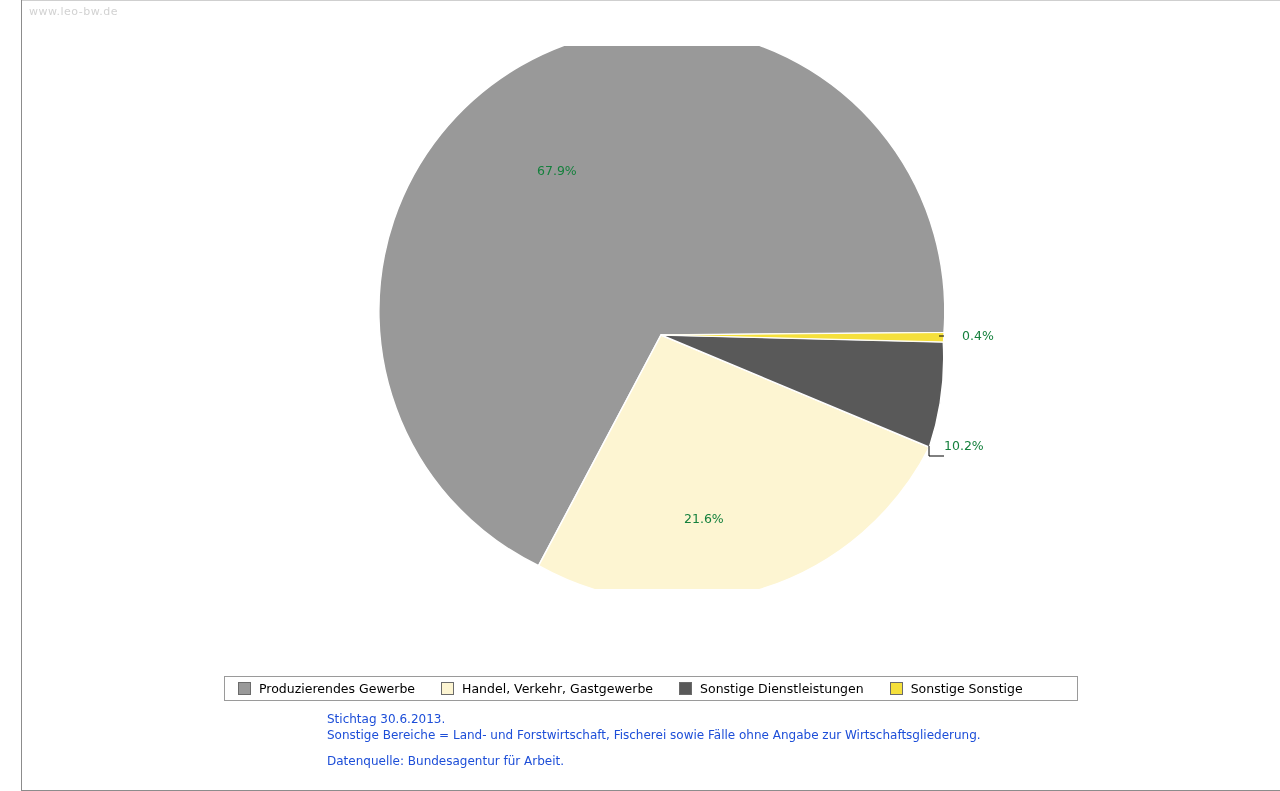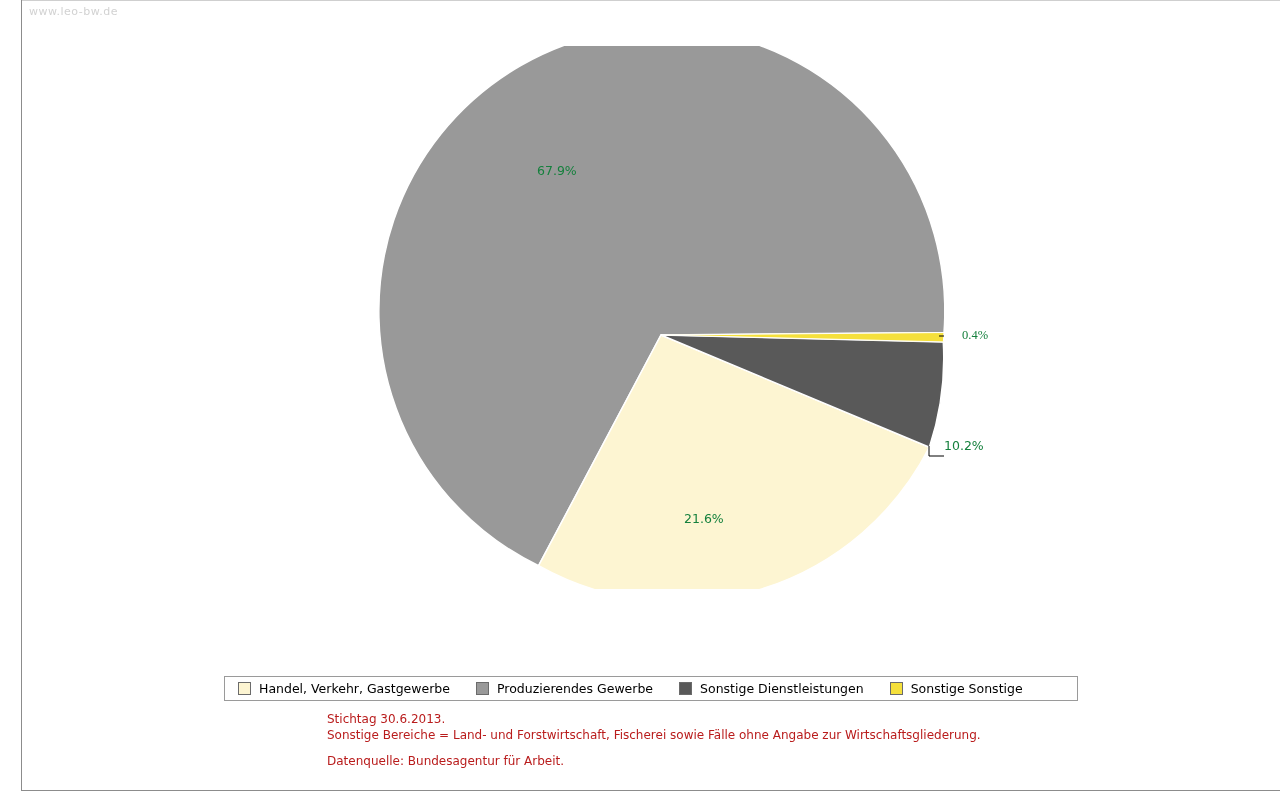--- a/index.html
+++ b/index.html
@@ -73,21 +73,21 @@
   svg { display: block; }
   .slice-label {
     position: absolute;
     font-size: 12.5px;
     color: #15803d;
     white-space: nowrap;
   }
   #lbl-produzierendes { left: 516px; top: 163px; }
   #lbl-handel { left: 663px; top: 511px; text-align: right; }
   #lbl-dienst { left: 923px; top: 438px; }
-  #lbl-sonstige { left: 941px; top: 328px; font-family: Liberation Serif, serif; }
+  #lbl-sonstige { left: 941px; top: 328px; }
 
   #legend {
     position: absolute;
     left: 203px;
     top: 676px;
     width: 854px;
     height: 25px;
     box-sizing: border-box;
     border: 1px solid #9a9a9a;
     background: #ffffff;
@@ -111,21 +111,21 @@
     font-size: 12.5px;
     color: #000000;
     white-space: nowrap;
     padding-right: 13px;
   }
   #notes {
     position: absolute;
     left: 306px;
     top: 712px;
     font-size: 12px;
-    color: #b91c1c;
+    color: #1d4ed8;
     line-height: 15.5px;
   }
   #notes .gap {
     height: 11px;
   }
 </style>
 </head>
 <body>
 
 <div id="page">
@@ -157,26 +157,26 @@
     </div>
 
     <div class="slice-label" id="lbl-produzierendes">67.9%</div>
     <div class="slice-label" id="lbl-handel">21.6%</div>
     <div class="slice-label" id="lbl-dienst">10.2%</div>
     <div class="slice-label" id="lbl-sonstige">0.4%</div>
   </div>
 
   <div id="legend">
     <div class="legend-item">
+      <span class="legend-swatch" style="background:#999999"></span>
+      <span class="legend-text">Produzierendes Gewerbe</span>
+    </div>
+    <div class="legend-item">
       <span class="legend-swatch" style="background:#fdf5d2"></span>
       <span class="legend-text">Handel, Verkehr, Gastgewerbe</span>
-    </div>
-    <div class="legend-item">
-      <span class="legend-swatch" style="background:#999999"></span>
-      <span class="legend-text">Produzierendes Gewerbe</span>
     </div>
     <div class="legend-item">
       <span class="legend-swatch" style="background:#595959"></span>
       <span class="legend-text">Sonstige Dienstleistungen</span>
     </div>
     <div class="legend-item">
       <span class="legend-swatch" style="background:#f5e03c"></span>
       <span class="legend-text">Sonstige Sonstige</span>
     </div>
   </div>

